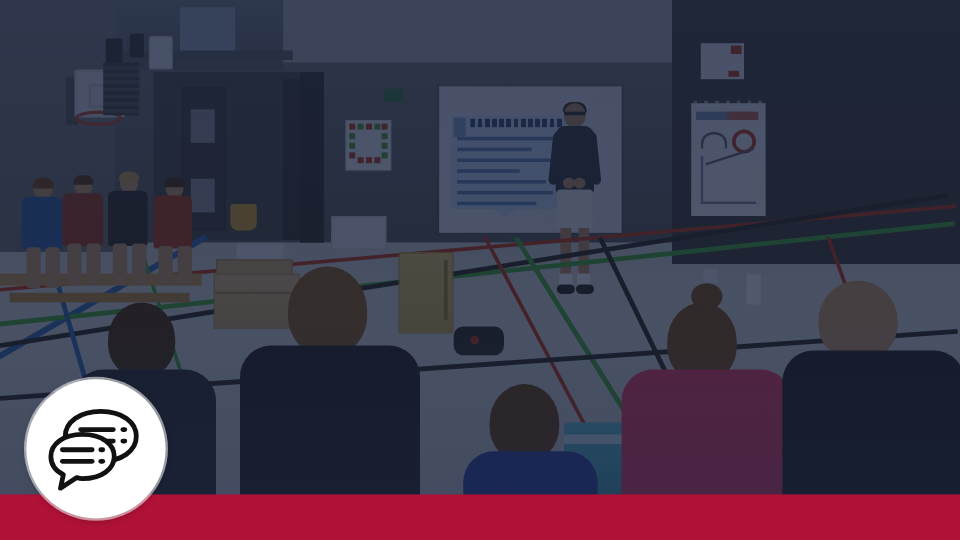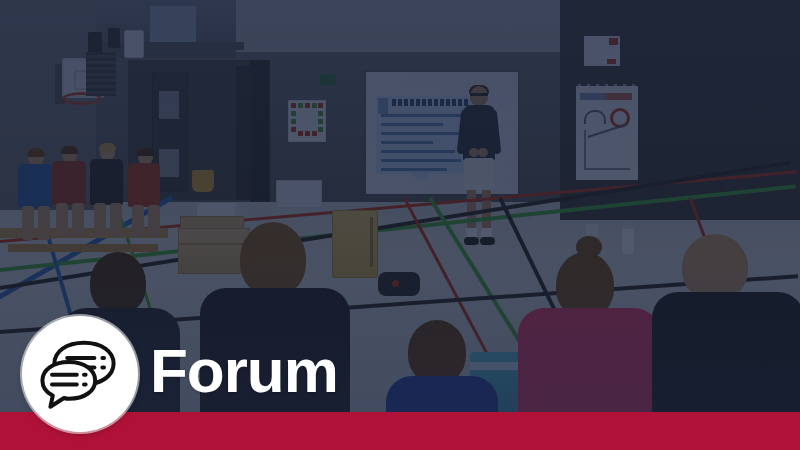--- a/index.html
+++ b/index.html
@@ -529,15 +529,14 @@
         <g stroke="#111111" stroke-width="5" stroke-linecap="round">
           <line x1="15" y1="46" x2="46" y2="46"></line>
           <line x1="55" y1="46" x2="57" y2="46"></line>
           <line x1="15" y1="58" x2="46" y2="58"></line>
           <line x1="55" y1="58" x2="57" y2="58"></line>
         </g>
       </svg>
     </span>
   </div>
 
-  <div class="title">Forum</div>
 
 </div>
 
 </body></html>

